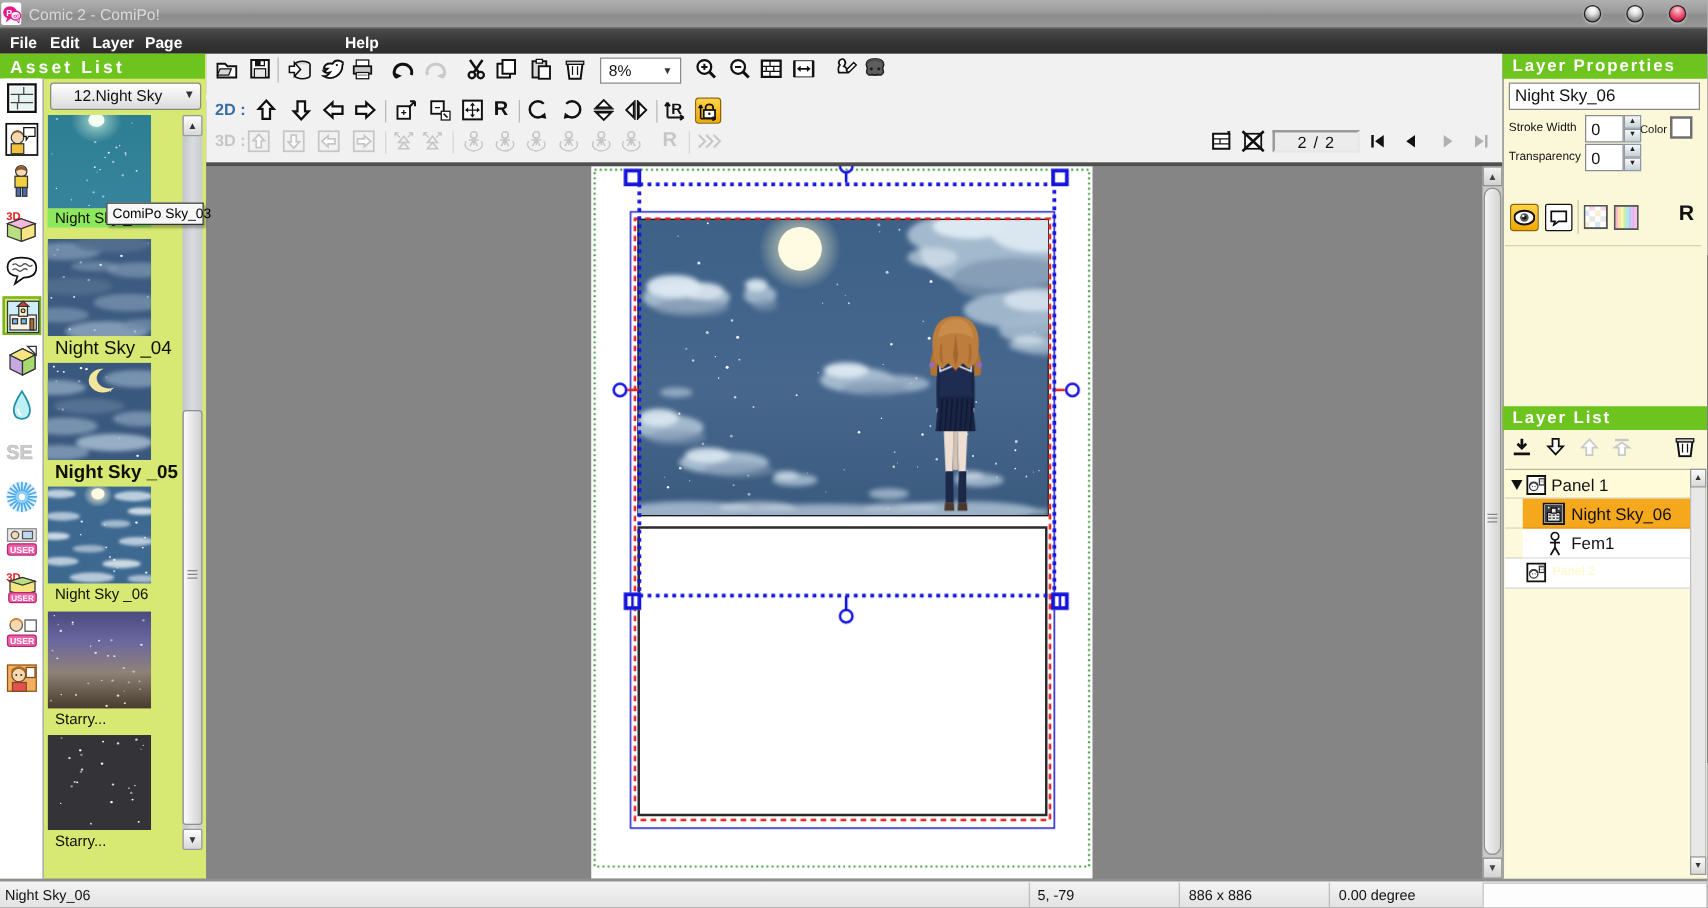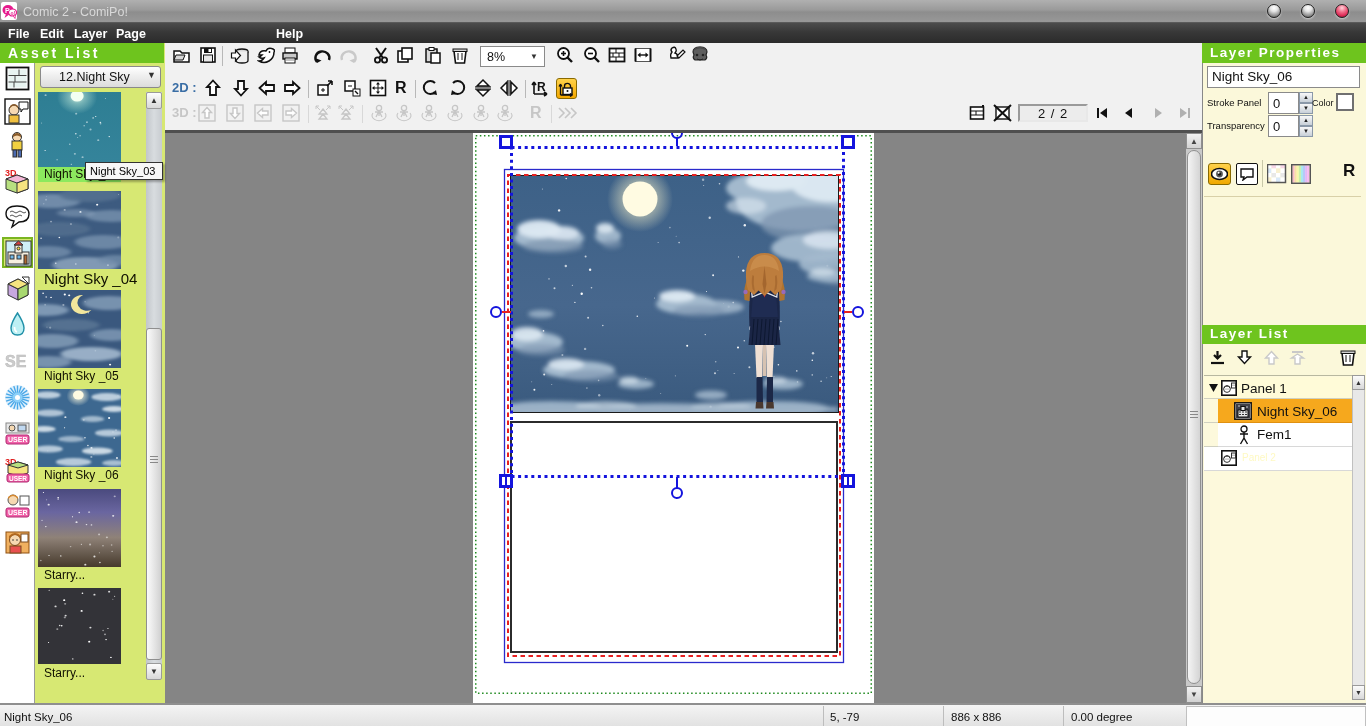--- a/index.html
+++ b/index.html
@@ -409,39 +409,39 @@
           <circle cx="23.3" cy="27.6" r="0.9" fill="#fff" opacity="0.8"></circle>
           <circle cx="8.9" cy="54.6" r="0.5" fill="#fff" opacity="1"></circle>
           <circle cx="43.2" cy="53.7" r="0.9" fill="#fff" opacity="1"></circle>
           <circle cx="60.0" cy="3.7" r="0.9" fill="#fff" opacity="0.8"></circle>
           <circle cx="56.5" cy="46.3" r="0.9" fill="#fff" opacity="0.5"></circle>
           <circle cx="59.0" cy="40.4" r="0.5" fill="#fff" opacity="1"></circle>
           <circle cx="16.3" cy="41.1" r="0.9" fill="#fff" opacity="0.5"></circle>
         </svg></div>
       <div class="abs" style="left:38px;top:167px;width:83px;height:15px;background:#8ce95e;font-size:12px;color:#101000;white-space:nowrap;padding-left:6px;">Night Sky _03</div>
       <div class="abs" style="left:38px;top:270px;width:83px;height:15px;font-size:15px;color:#101000;white-space:nowrap;padding-left:6px;">Night Sky _04</div>
-      <div class="abs" style="left:38px;top:369px;width:83px;height:15px;font-size:12px;color:#101000;white-space:nowrap;padding-left:6px;">Night Sky _05</div>
+      <div class="abs" style="left:38px;top:369px;width:83px;height:15px;font-size:15px;color:#101000;white-space:nowrap;padding-left:6px;font-weight:bold;">Night Sky _05</div>
       <div class="abs" style="left:38px;top:468px;width:83px;height:15px;font-size:12px;color:#101000;white-space:nowrap;padding-left:6px;">Night Sky _06</div>
       <div class="abs" style="left:38px;top:568px;width:83px;height:15px;font-size:12px;color:#101000;white-space:nowrap;padding-left:6px;">Starry...</div>
       <div class="abs" style="left:38px;top:666px;width:83px;height:15px;font-size:12px;color:#101000;white-space:nowrap;padding-left:6px;">Starry...</div>
     </div>
 
   <div id="asset-sb">
 <div class="abs" style="left:146px;top:92px;width:16px;height:587px;background:linear-gradient(90deg,#c2c6ca,#d8dcdf 50%,#c8ccd0);"></div>
 <div class="abs" style="left:146px;top:92px;width:16px;height:17px;background:linear-gradient(#fdfdfd,#d8d8d8);border:1px solid #9a9a9a;border-radius:2px;color:#333;font-size:8px;text-align:center;line-height:16px;">▲</div>
 <div class="abs" style="left:146px;top:328px;width:16px;height:332px;background:linear-gradient(90deg,#fbfbfb,#e2e2e2 60%,#d0d0d0);border:1px solid #8f8f8f;border-radius:3px;"></div>
 <div class="abs" style="left:150px;top:456px;width:8px;height:1px;background:#888;"></div>
 <div class="abs" style="left:150px;top:459px;width:8px;height:1px;background:#888;"></div>
 <div class="abs" style="left:150px;top:462px;width:8px;height:1px;background:#888;"></div>
 <div class="abs" style="left:146px;top:663px;width:16px;height:17px;background:linear-gradient(#fdfdfd,#d8d8d8);border:1px solid #9a9a9a;border-radius:2px;color:#333;font-size:8px;text-align:center;line-height:16px;">▼</div>
 </div>
 
   <div class="abs" style="left:85px;top:162px;width:78px;height:18px;background:#f7f7f7;border:1px solid #333;
      box-shadow:2px 2px 2px rgba(0,0,0,0.3);z-index:30;">
-     <span class="abs" style="left:4px;top:2px;font-size:11px;color:#000;white-space:nowrap;">Night Sky_03</span>
+     <span class="abs" style="left:4px;top:2px;font-size:11px;color:#000;white-space:nowrap;">ComiPo Sky_03</span>
   </div>
 
   <div class="abs" style="left:165px;top:43px;width:1037px;height:87px;background:#f1f1f1;"></div>
   <div class="abs" style="left:165px;top:130px;width:1037px;height:3px;background:#4f4f4f;"></div>
   <div id="toolbar">
       <svg class="abs" style="left:171.0px;top:45.0px" width="20" height="20" viewBox="0 0 20 20">
         <path d="M3 6 h6 l2 2 h7 v9 h-15 Z" fill="#fff" stroke="#111" stroke-width="1.5"></path>
         <path d="M5 10 h9 l-2 5 h-9 Z" fill="#d8d8d8" stroke="#111"></path>
       </svg>
       <svg class="abs" style="left:198.0px;top:45.0px" width="20" height="20" viewBox="0 0 20 20">
@@ -967,21 +967,21 @@
 <div class="abs" style="left:1190px;top:417px;width:8px;height:1px;background:#888;"></div>
 <div class="abs" style="left:1186px;top:686px;width:16px;height:17px;background:linear-gradient(#f2f2f2,#d2d2d2);border:1px solid #8f8f8f;color:#444;font-size:8px;text-align:center;line-height:16px;">▼</div>
 </div>
 
   <div class="abs" style="left:1202px;top:43px;width:164px;height:660px;background:#fbf8da;border-left:1px solid #888;"></div>
   <div id="rightpanel">
       <div class="abs" style="left:1202px;top:43px;width:164px;height:20px;background:#6ec41e;"></div>
       <span class="abs" style="left:1210px;top:45px;color:#fff;font-size:13.5px;font-weight:bold;letter-spacing:1.5px;white-space:nowrap;text-align:center;">Layer Properties</span>
       <div class="abs" style="left:1207px;top:66px;width:153px;height:22px;background:#fff;border:1px solid #8a8a8a;"></div>
       <span class="abs" style="left:1212px;top:69px;font-size:13.5px;color:#111;white-space:nowrap;">Night Sky_06</span>
-      <span class="abs" style="left:1207px;top:97px;font-size:9.5px;color:#111;white-space:nowrap;">Stroke Panel</span>
+      <span class="abs" style="left:1207px;top:97px;font-size:9.5px;color:#111;white-space:nowrap;">Stroke Width</span>
       <div class="abs" style="left:1268px;top:92px;width:31px;height:22px;background:#fff;border:1px solid #8a8a8a;">
         <span class="abs" style="left:4px;top:3px;font-size:13px;color:#111;">0</span>
       </div>
       <div class="abs" style="left:1299px;top:92px;width:14px;height:11px;background:linear-gradient(#f8f8f8,#c8d0d8);border:1px solid #8a98a8;font-size:6px;color:#222;text-align:center;line-height:9px;">▲</div>
       <div class="abs" style="left:1299px;top:103px;width:14px;height:11px;background:linear-gradient(#f8f8f8,#c8d0d8);border:1px solid #8a98a8;font-size:6px;color:#222;text-align:center;line-height:9px;">▼</div>
       <span class="abs" style="left:1312px;top:98px;font-size:9px;color:#111;white-space:nowrap;">Color</span>
       <div class="abs" style="left:1336px;top:93px;width:18px;height:18px;background:#fff;border:2px solid #707070;"></div>
       <span class="abs" style="left:1207px;top:120px;font-size:9.5px;color:#111;white-space:nowrap;">Transparency</span>
       <div class="abs" style="left:1268px;top:115px;width:31px;height:22px;background:#fff;border:1px solid #8a8a8a;">
         <span class="abs" style="left:4px;top:3px;font-size:13px;color:#111;">0</span>

